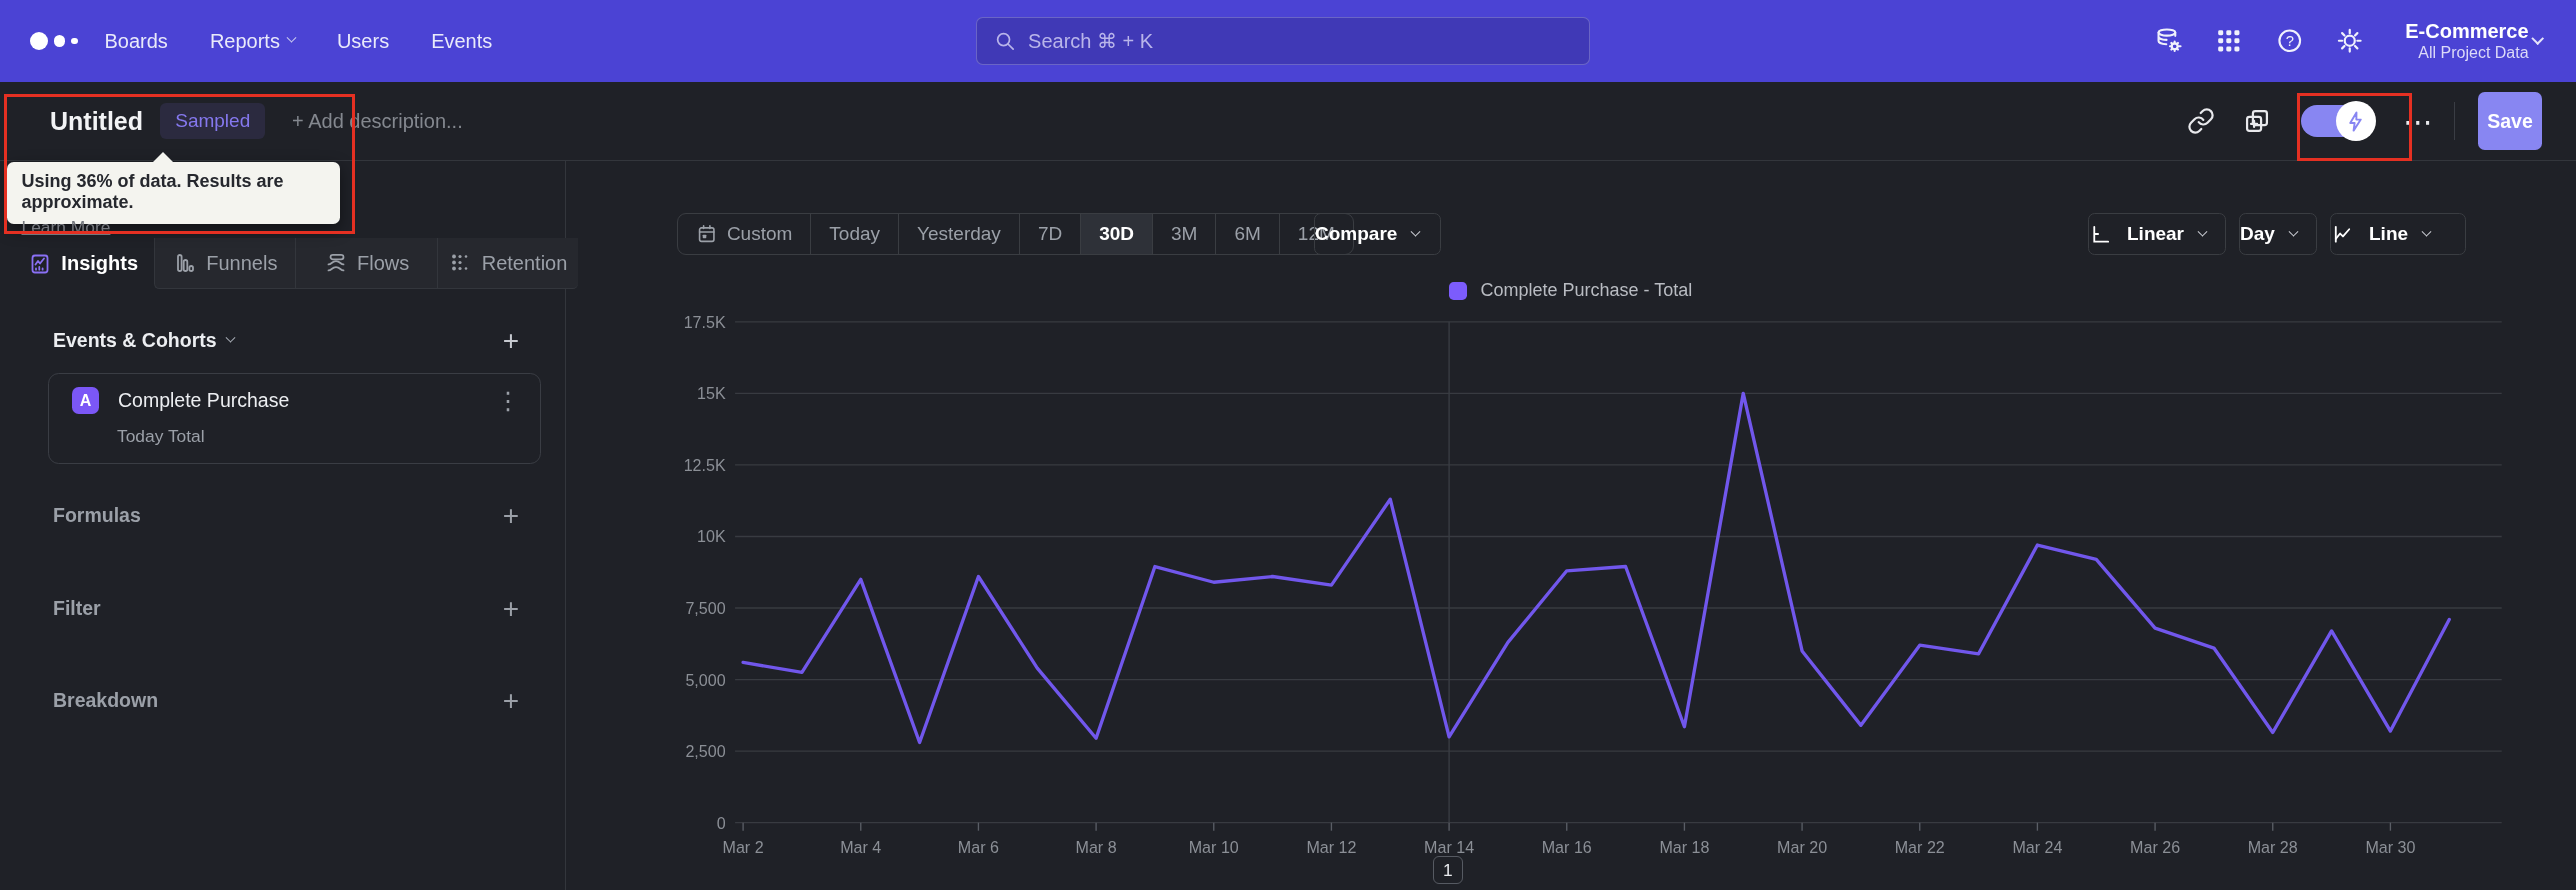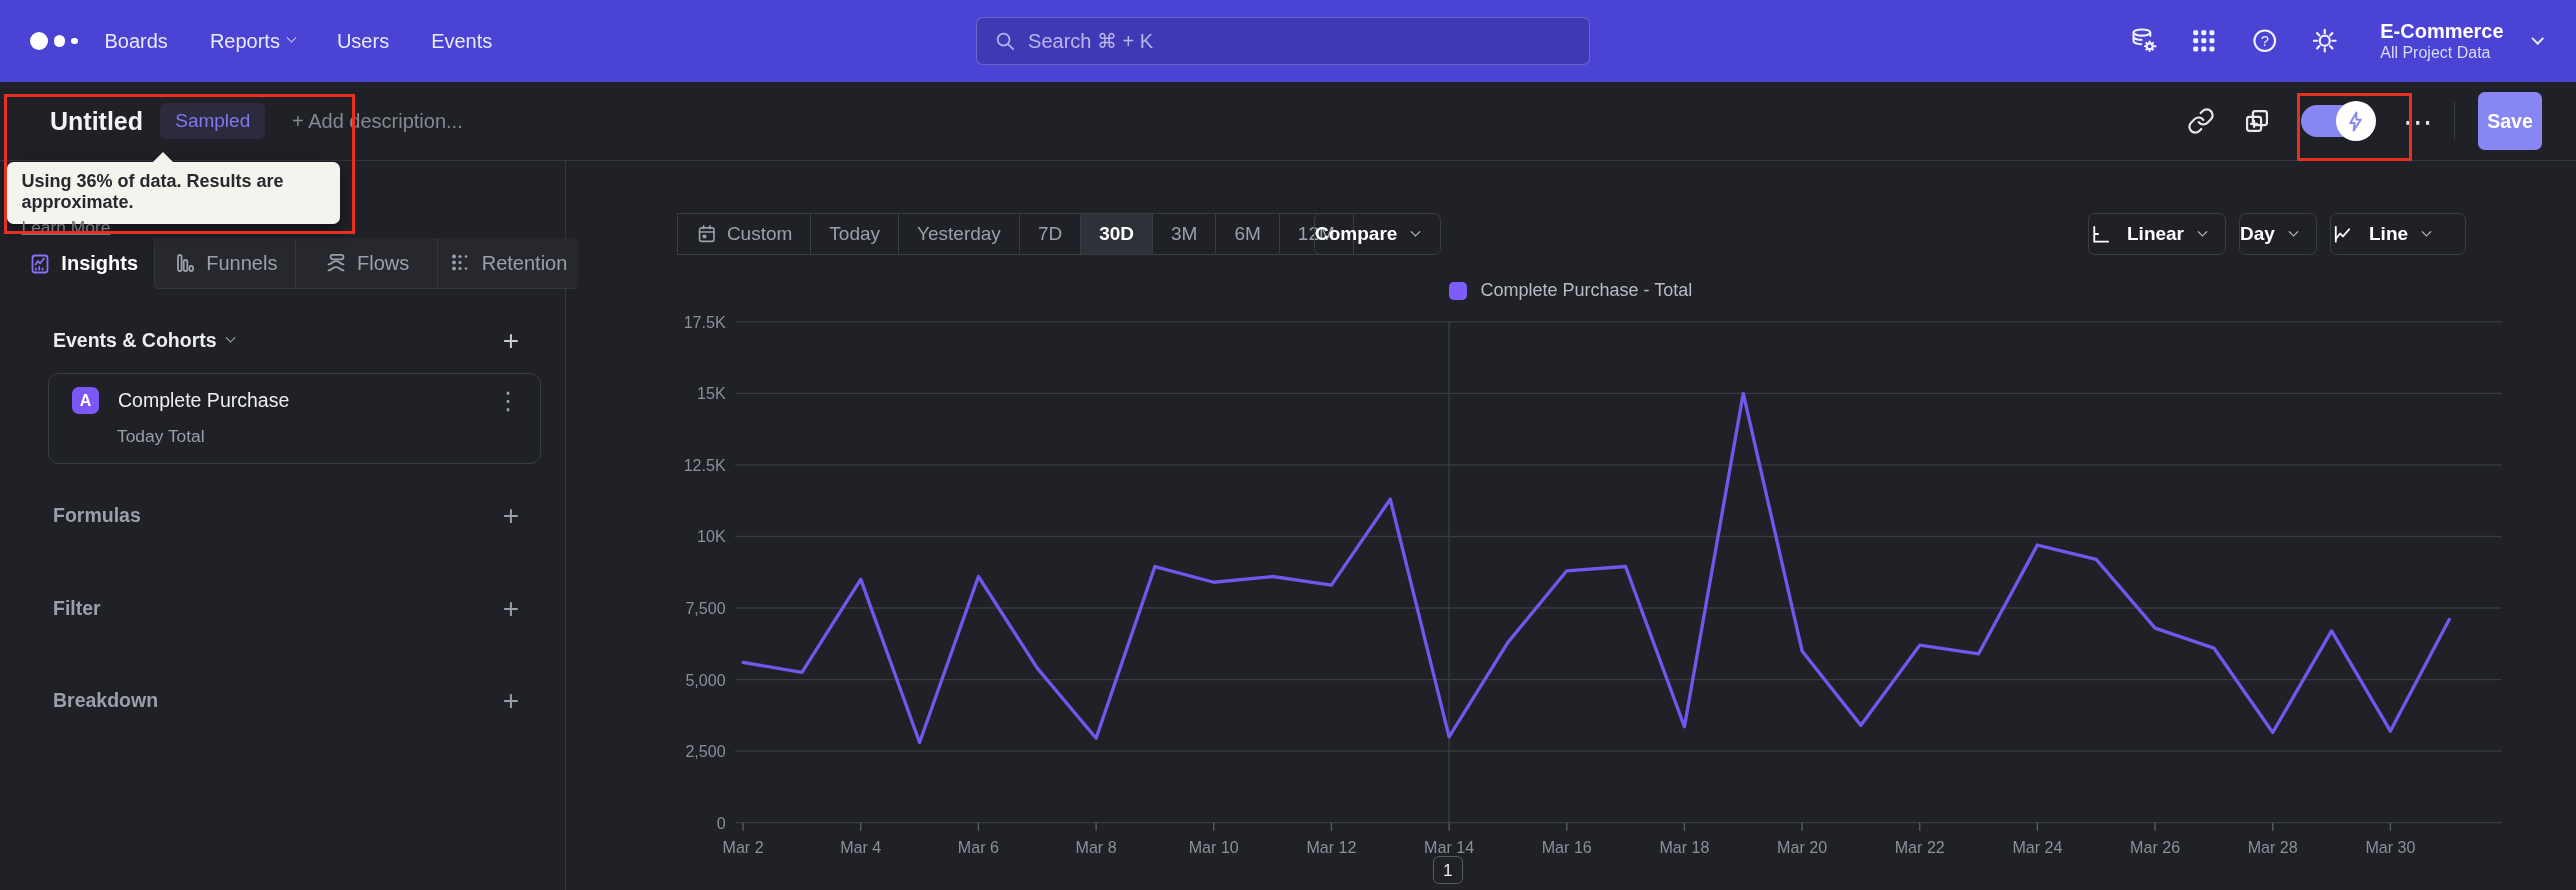--- a/index.html
+++ b/index.html
@@ -20,21 +20,21 @@
   .logo .d3{width:6.7px;height:6.7px;border-radius:50%;background:#fff;}
   .nav-item{display:flex;align-items:center;gap:8px;font-size:20px;font-weight:500;
             color:#e9eafa;margin-right:42px;cursor:pointer;}
   .nav-item .chev{width:6px;height:6px;border-width:1.7px;color:#cfd0f0;margin-top:-2.7px;}
   .search{position:absolute;left:976px;top:17.4px;width:614px;height:48px;border-radius:6.7px;
           background:rgba(0,0,0,0.14);border:0.7px solid rgba(255,255,255,0.22);
           display:flex;align-items:center;gap:10.7px;padding-left:17.4px;box-sizing:border-box;
           color:#b9b5ea;font-size:20px;cursor:text;}
   .nav-right{position:absolute;right:34px;top:0;height:82px;display:flex;align-items:center;gap:31px;}
   .nav-icon{width:29.5px;height:29.5px;color:#f0f1fc;cursor:pointer;}
-  .project{display:flex;align-items:center;gap:29px;margin-left:9.4px;cursor:pointer;}
+  .project{display:flex;align-items:center;gap:4px;margin-left:9.4px;cursor:pointer;text-align:right;}
   .project .pname{font-size:20px;font-weight:700;color:#fff;line-height:23px;}
   .project .pscope{font-size:16px;color:#dcdaf8;line-height:19px;}
   .project .chev{color:#e5e4fa;}
   
   .titlebar{position:absolute;left:0;top:82px;width:2576px;height:78px;}
   .tb-left{position:absolute;left:50px;top:0;height:78px;display:flex;align-items:center;}
   .doc-title{font-size:25px;font-weight:700;color:#f2f3f5;margin-right:17.4px;}
   .badge{background:var(--badge_bg);color:var(--badge_text);font-size:19px;font-weight:500;
          padding:6.7px 14.8px;border-radius:6px;cursor:default;}
   .adddesc{font-size:20px;color:#84888f;margin-left:27px;cursor:text;}
@@ -80,21 +80,21 @@
   .event-card{position:absolute;left:36px;top:212px;width:493px;height:91px;border:1.3px solid #3a3d44;
               border-radius:10.7px;box-sizing:border-box;cursor:pointer;}
   .ec-row1{position:absolute;left:23px;top:13.4px;display:flex;align-items:center;gap:19px;}
   .abadge{width:27px;height:27px;border-radius:6.7px;background:var(--accent);color:#fff;font-size:16px;
           font-weight:700;display:flex;align-items:center;justify-content:center;}
   .ec-name{font-size:19.5px;font-weight:500;color:#eceef1;}
   .kebab{position:absolute;right:20px;top:13.4px;font-size:24px;color:#9ba0a8;cursor:pointer;}
   .ec-metric{position:absolute;left:68px;top:52px;font-size:17.4px;color:#9ba0a8;}
   
   .segctl{position:absolute;left:677px;top:213px;height:42px;display:flex;align-items:stretch;
-          border:1.3px solid #3a3d42;border-radius:0;overflow:hidden;box-sizing:border-box;}
+          border:1.3px solid #3a3d42;border-radius:9px;overflow:hidden;box-sizing:border-box;}
   .seg{display:flex;align-items:center;gap:9.4px;padding:0 18px;font-size:19px;color:#9ba0a8;
        font-weight:500;cursor:pointer;}
   .seg + .seg{border-left:1.3px solid #3a3d42;}
   .seg.active{background:#2e3138;color:#fff;font-weight:700;}
   .seg .cal{width:21.5px;height:21.5px;color:#9ba0a8;}
   .btn{position:absolute;top:213px;height:42px;border:1.3px solid #3a3d42;border-radius:6.7px;
        display:flex;align-items:center;gap:15px;font-size:19px;color:#fff;
        font-weight:600;box-sizing:border-box;cursor:pointer;}
   .btn .chev{width:6px;height:6px;border-width:1.7px;color:#cfd2d8;margin-top:-2px;}
   .btn .bicon{width:23px;height:23px;color:#fff;}

